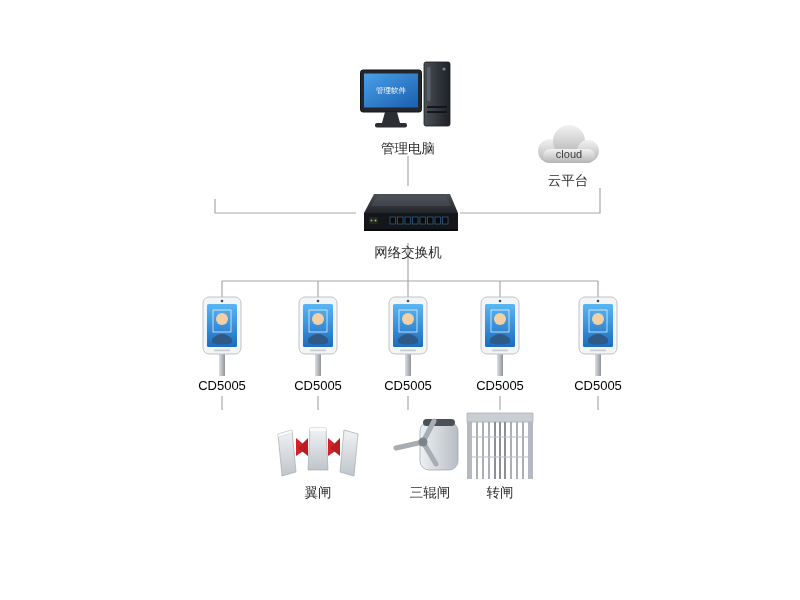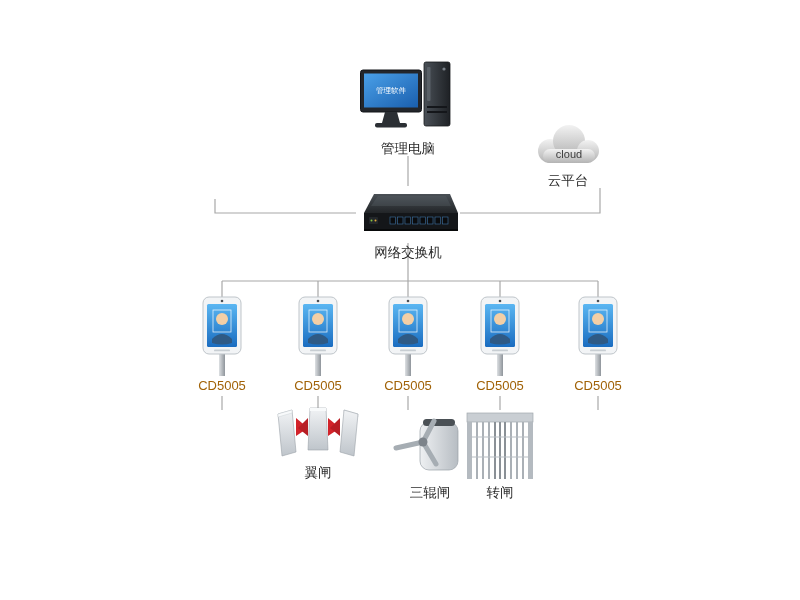--- a/index.html
+++ b/index.html
@@ -8,21 +8,21 @@
     font-family:"Liberation Sans", sans-serif;overflow:hidden;
   }
   .wires{position:absolute;left:0;top:0;}
   .node{
     position:absolute;display:flex;flex-direction:column;align-items:center;
   }
   .label{
     margin-top:3px;font-size:13.5px;color:#2a2a2a;white-space:nowrap;
     line-height:1.15;
   }
-  .cd-label{font-size:13px;color:#a16207;}
+  .cd-label{font-size:13px;color:#000000;}
   .icon-box{height:72px;display:flex;align-items:center;justify-content:center;}
 </style>
 </head>
 <body>
 
 <div class="canvas">
 
   <svg width="0" height="0" style="position:absolute">
     <defs>
       <linearGradient id="gsrv" x1="0" y1="0" x2="1" y2="0">
@@ -205,21 +205,21 @@
       <rect x="13" y="8" width="30" height="43" rx="1.5" fill="url(#gterm)"></rect>
       <rect x="19" y="14" width="18" height="22" fill="none" stroke="#ffffff" stroke-width="0.8" opacity="0.85"></rect>
       <circle cx="28" cy="23" r="6" fill="#f3cfa6"></circle>
       <path d="M18 43 Q28 33 38 43 L38 47 Q28 50 18 47 Z" fill="#2f5a85"></path>
       <rect x="20" y="53.5" width="16" height="1.8" rx="0.9" fill="#c7cdd2"></rect>
     </svg>
     <div class="label cd-label">CD5005</div>
   </div>
 
 
-  <div class="node" style="left:273px;top:390px;width:90px">
+  <div class="node" style="left:273px;top:410px;width:90px">
     <div class="icon-box">
       <svg width="84" height="68" viewBox="0 0 84 68">
         <polygon points="2,22 16,18 20,60 6,64" fill="url(#gcab)" stroke="#9aa1a7" stroke-width="0.6"></polygon>
         <polygon points="2,22 16,18 16,21 2,25" fill="#f8fafb" stroke="#c6ccd1" stroke-width="0.4"></polygon>
         <polygon points="34,16 50,16 52,58 32,58" fill="url(#gcab)" stroke="#9aa1a7" stroke-width="0.6"></polygon>
         <polygon points="34,16 50,16 50,19 34,19" fill="#f8fafb"></polygon>
         <polygon points="82,22 68,18 68,21 82,25" fill="#f8fafb" stroke="#c6ccd1" stroke-width="0.4"></polygon>
         <polygon points="82,22 68,18 64,60 78,64" fill="url(#gcab)" stroke="#9aa1a7" stroke-width="0.6"></polygon>
         <polygon points="20,26 32,36 20,44" fill="#d2232a"></polygon>
         <polygon points="32,26 22,36 32,44" fill="#b81d24"></polygon>

